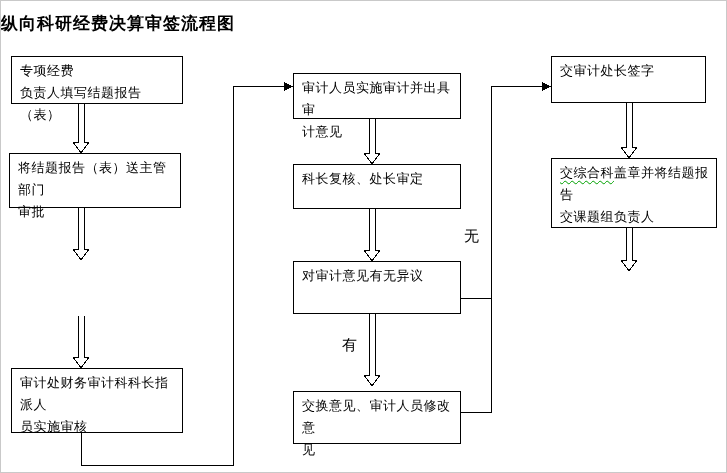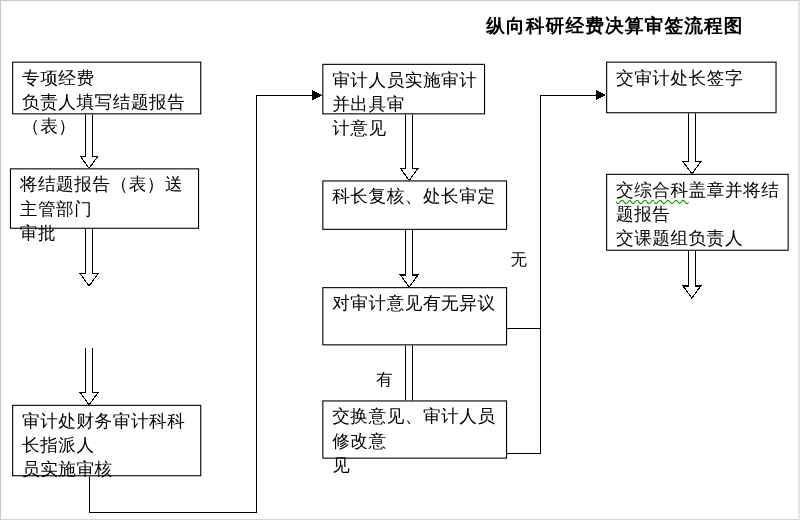--- a/index.html
+++ b/index.html
@@ -9,47 +9,47 @@
     background:#ffffff;
     border:1px solid #c9c9c9;
     box-sizing:border-box;
     font-family:"DejaVu Sans","Liberation Sans",sans-serif;
     color:#000;
     overflow:hidden;
   }
   .title{
     position:absolute;
     top:11px;left:0;width:675px;
-    text-align:right;
+    text-align:left;
     font-size:17px;
     font-weight:bold;
     letter-spacing:1px;
   }
   .connector-layer{
     position:absolute;top:0;left:0;width:727px;height:473px;
   }
   .node{
     position:absolute;
     border:1px solid #000;
     background:#fff;
     box-sizing:border-box;
-    font-size:16px;
+    font-size:13px;
     line-height:22px;
     padding:3px 3px 0 8px;
     white-space:pre-wrap;
     letter-spacing:0.5px;
   }
   #n-l1{left:10px;top:55px;width:172px;height:48px}
   #n-l2{left:8px;top:152px;width:172px;height:55px}
   #n-l3{left:10px;top:259px;width:172px;height:56px}
   #n-l4{left:10px;top:367px;width:172px;height:65px}
-  #n-m1{left:292px;top:57px;width:148px;height:46px}
+  #n-m1{left:292px;top:72px;width:168px;height:46px}
   #n-m2{left:292px;top:163px;width:168px;height:45px}
   #n-m3{left:292px;top:260px;width:168px;height:53px}
-  #n-m4{left:292px;top:363px;width:168px;height:53px}
+  #n-m4{left:292px;top:390px;width:168px;height:53px}
   #n-r1{left:550px;top:55px;width:155px;height:47px}
   #n-r2{left:550px;top:157px;width:166px;height:70px}
   #n-r3{left:550px;top:270px;width:166px;height:57px}
   .branch-label{
     position:absolute;
     font-size:15px;
     line-height:18px;
   }
   #label-no{left:463px;top:226px;}
   #label-yes{left:341px;top:335px;}

